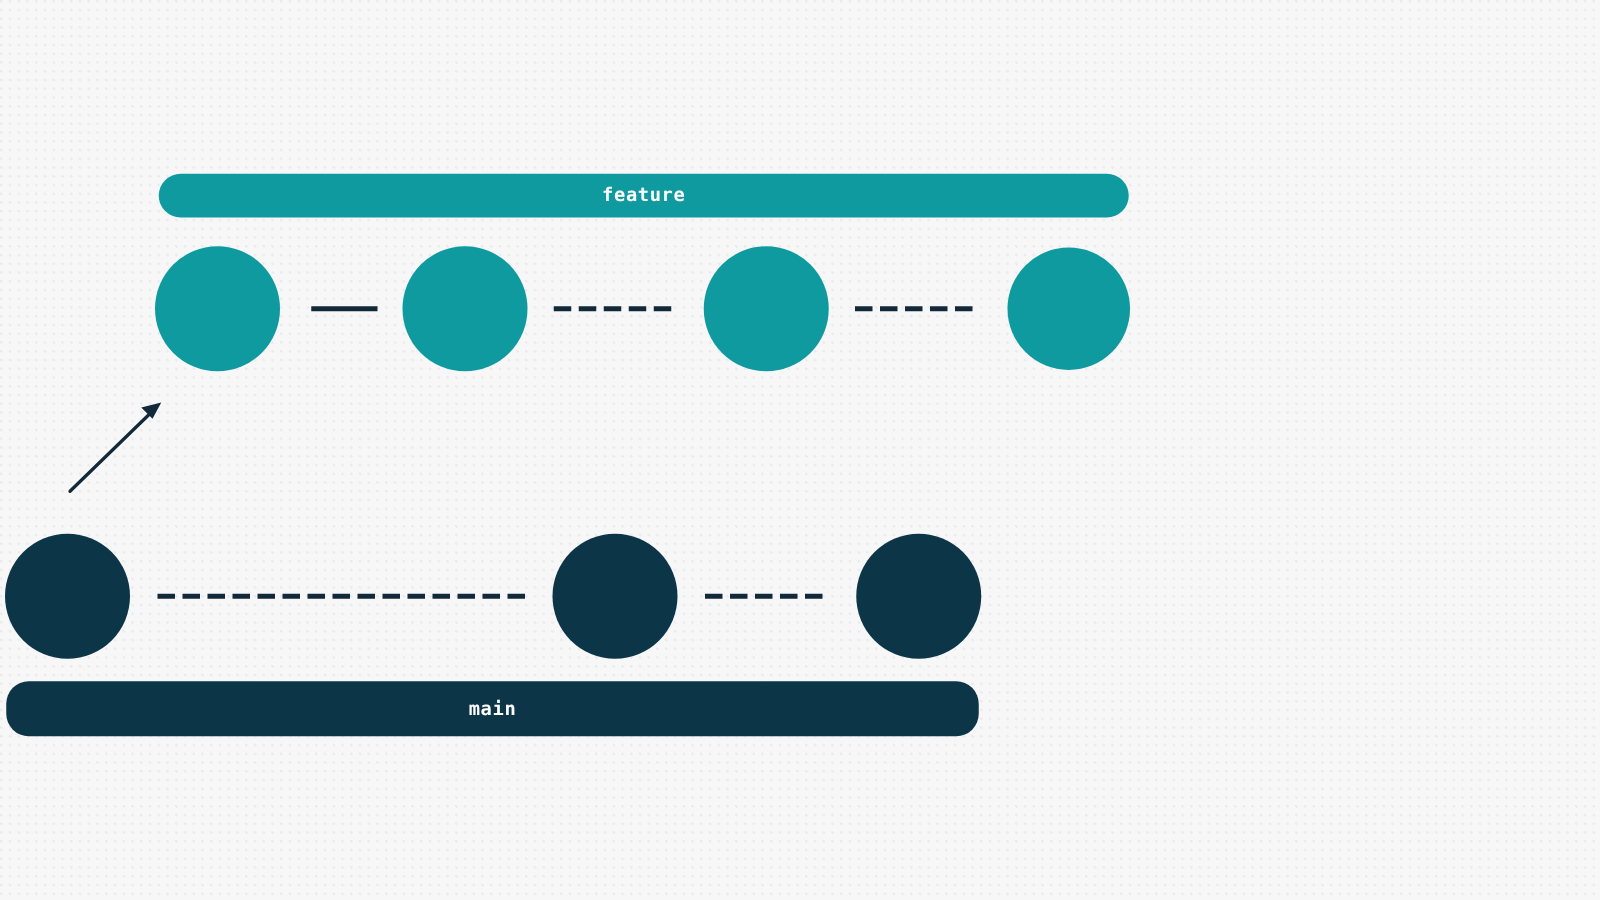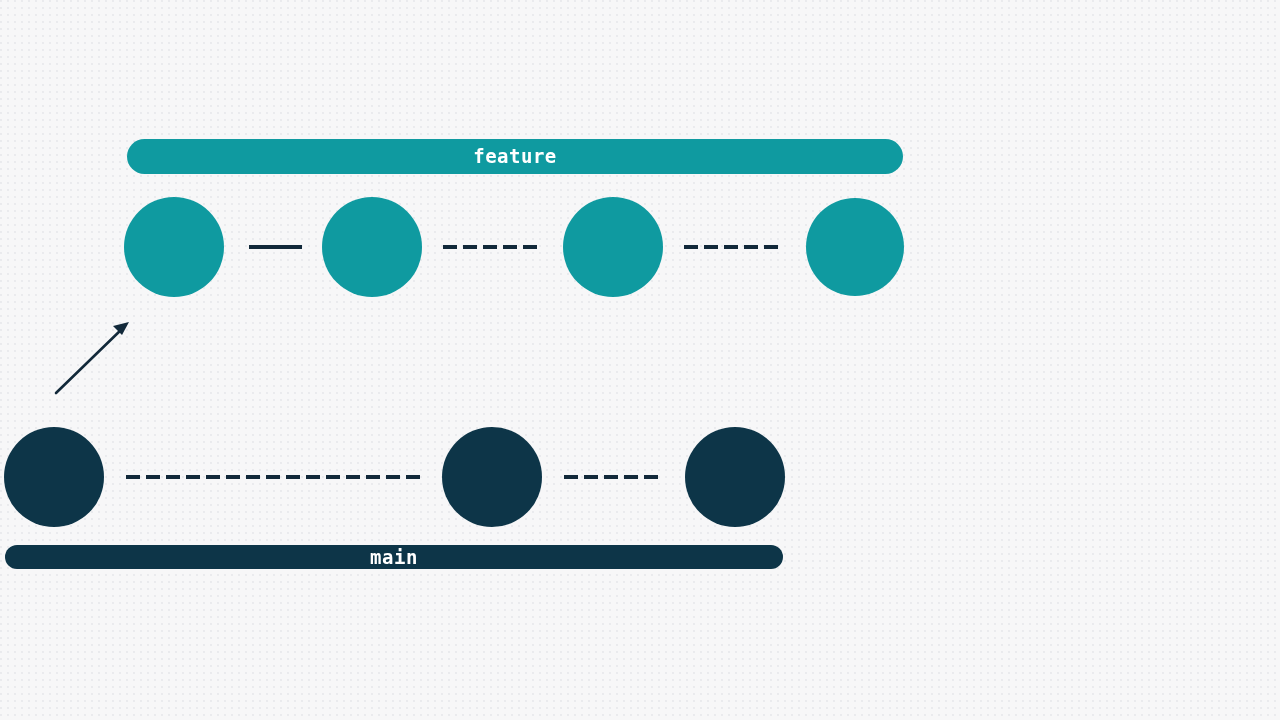--- a/index.html
+++ b/index.html
@@ -30,39 +30,39 @@
     overflow: visible;
   }
   .branch-label {
     position: absolute;
     display: flex;
     align-items: center;
     justify-content: center;
     box-sizing: border-box;
     color: #ffffff;
     font-family: "DejaVu Sans Mono", "Liberation Mono", monospace;
-    font-size: 19px;
+    font-size: 15px;
     font-weight: bold;
     letter-spacing: 0.5px;
     line-height: 1;
     user-select: none;
   }
   #feature-label {
     left: 127px;
     top: 139px;
     width: 776px;
     height: 35px;
     border-radius: 18px;
     background: #0f9aa0;
   }
   #main-label {
     left: 5px;
     top: 545px;
     width: 778px;
-    height: 24px;
+    height: 44px;
     border-radius: 18px;
     background: #0d3548;
   }
 </style>
 </head>
 <body>
 
 <div id="stage">
 
   <svg class="layer" viewBox="0 0 1280 720" xmlns="http://www.w3.org/2000/svg">

